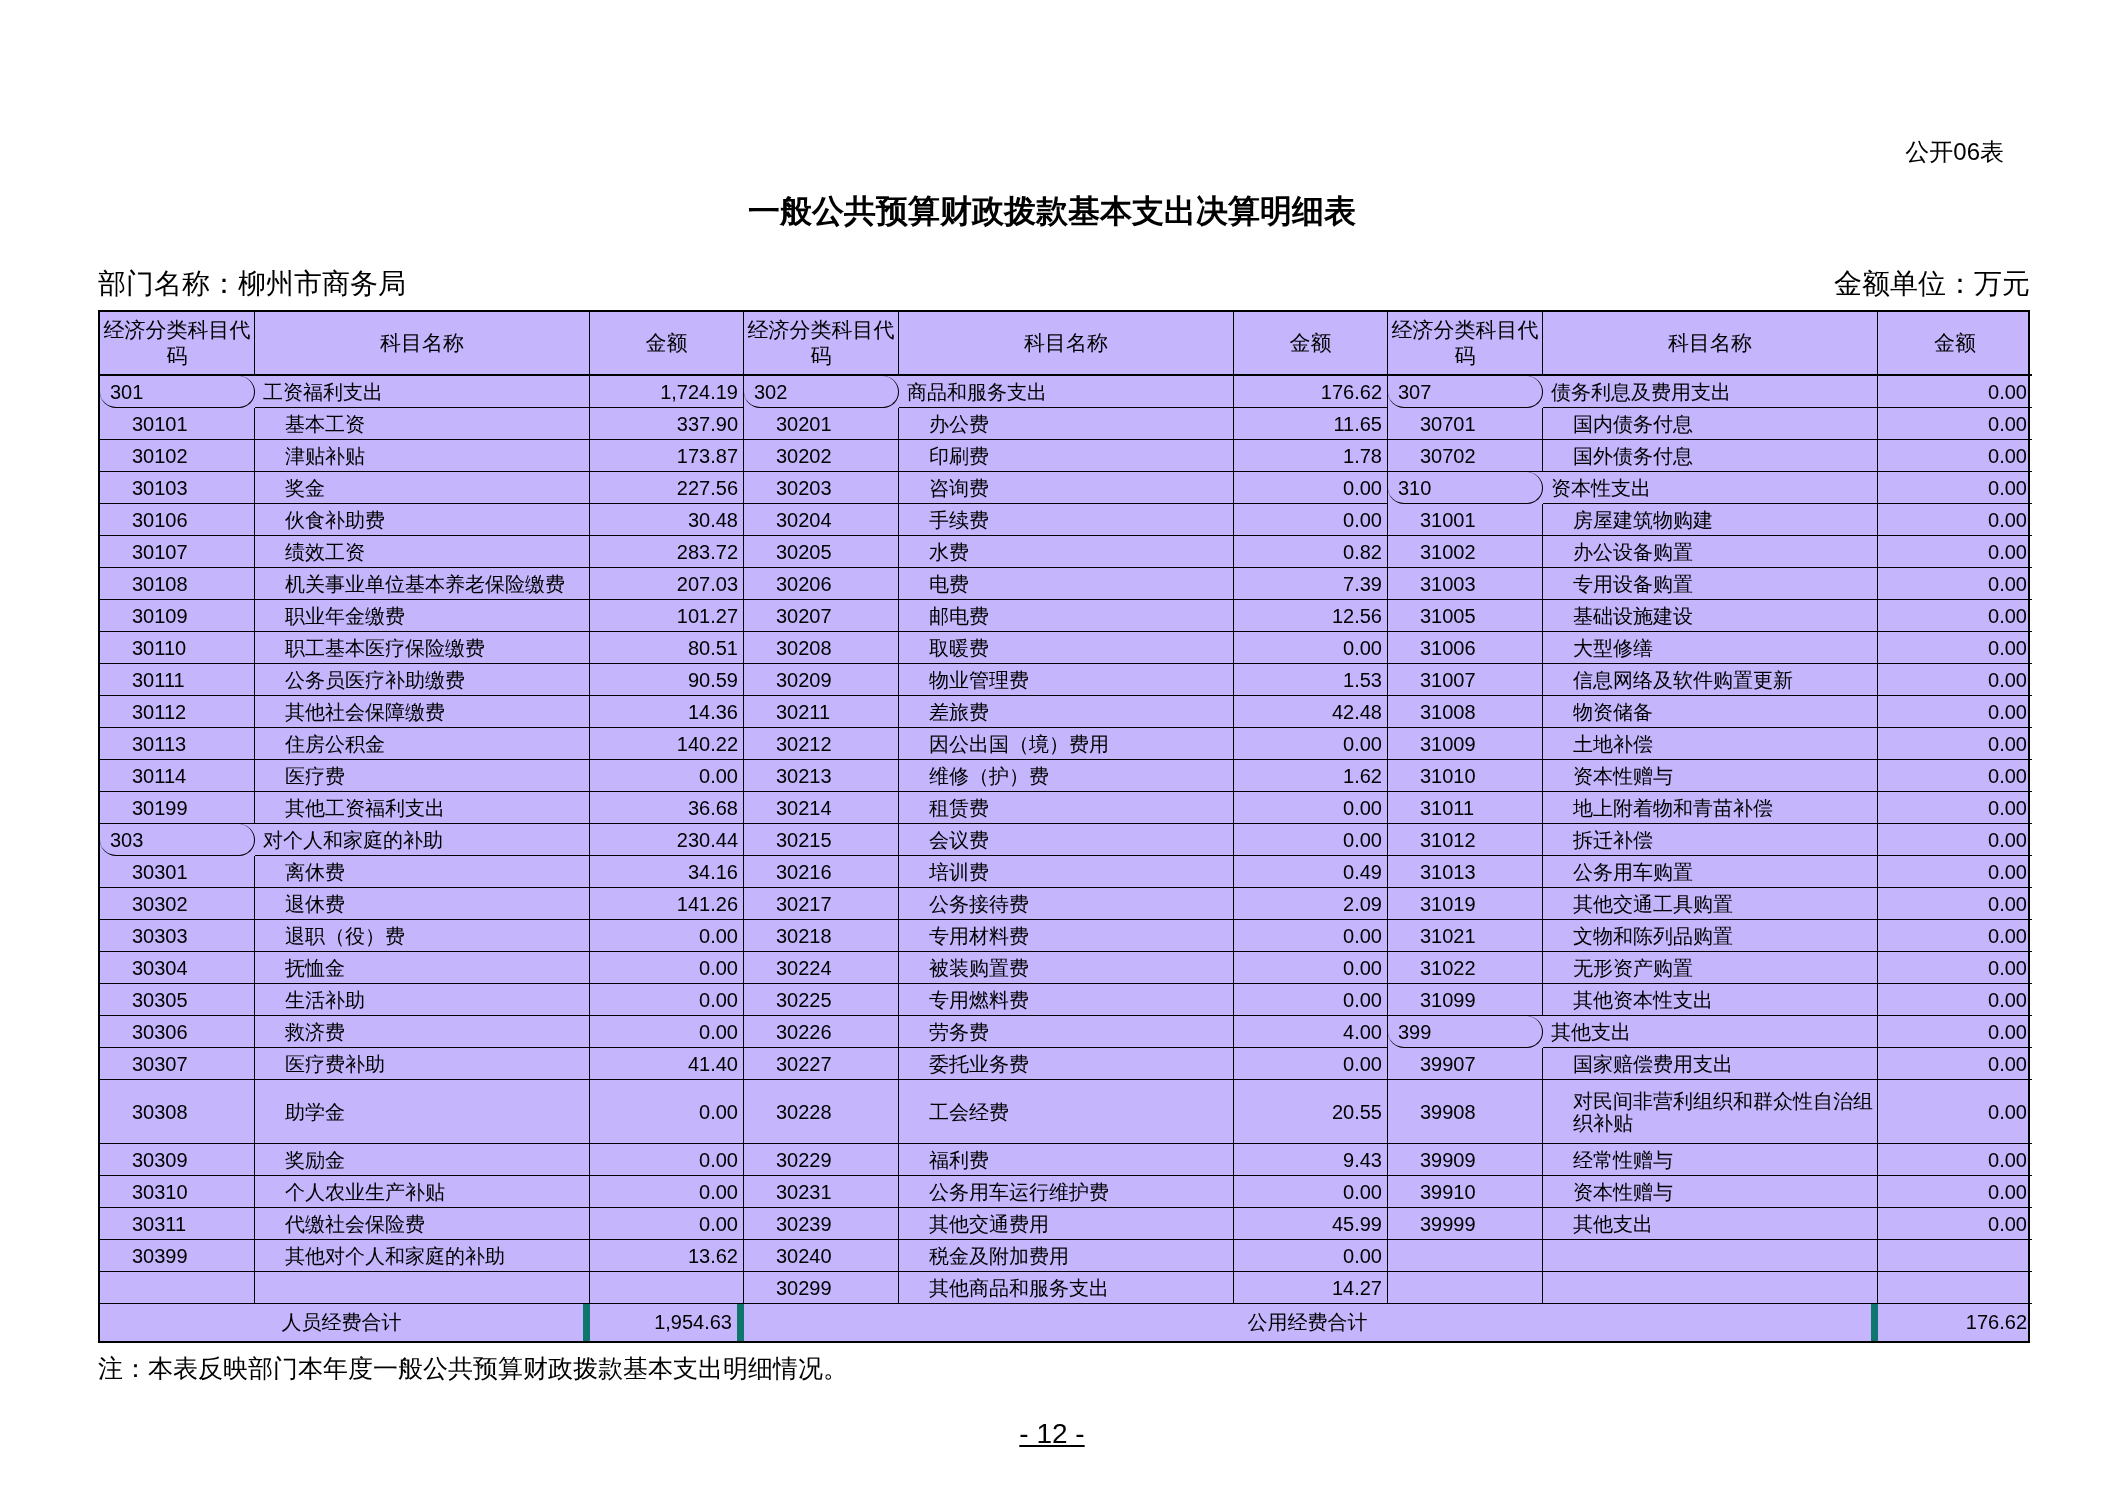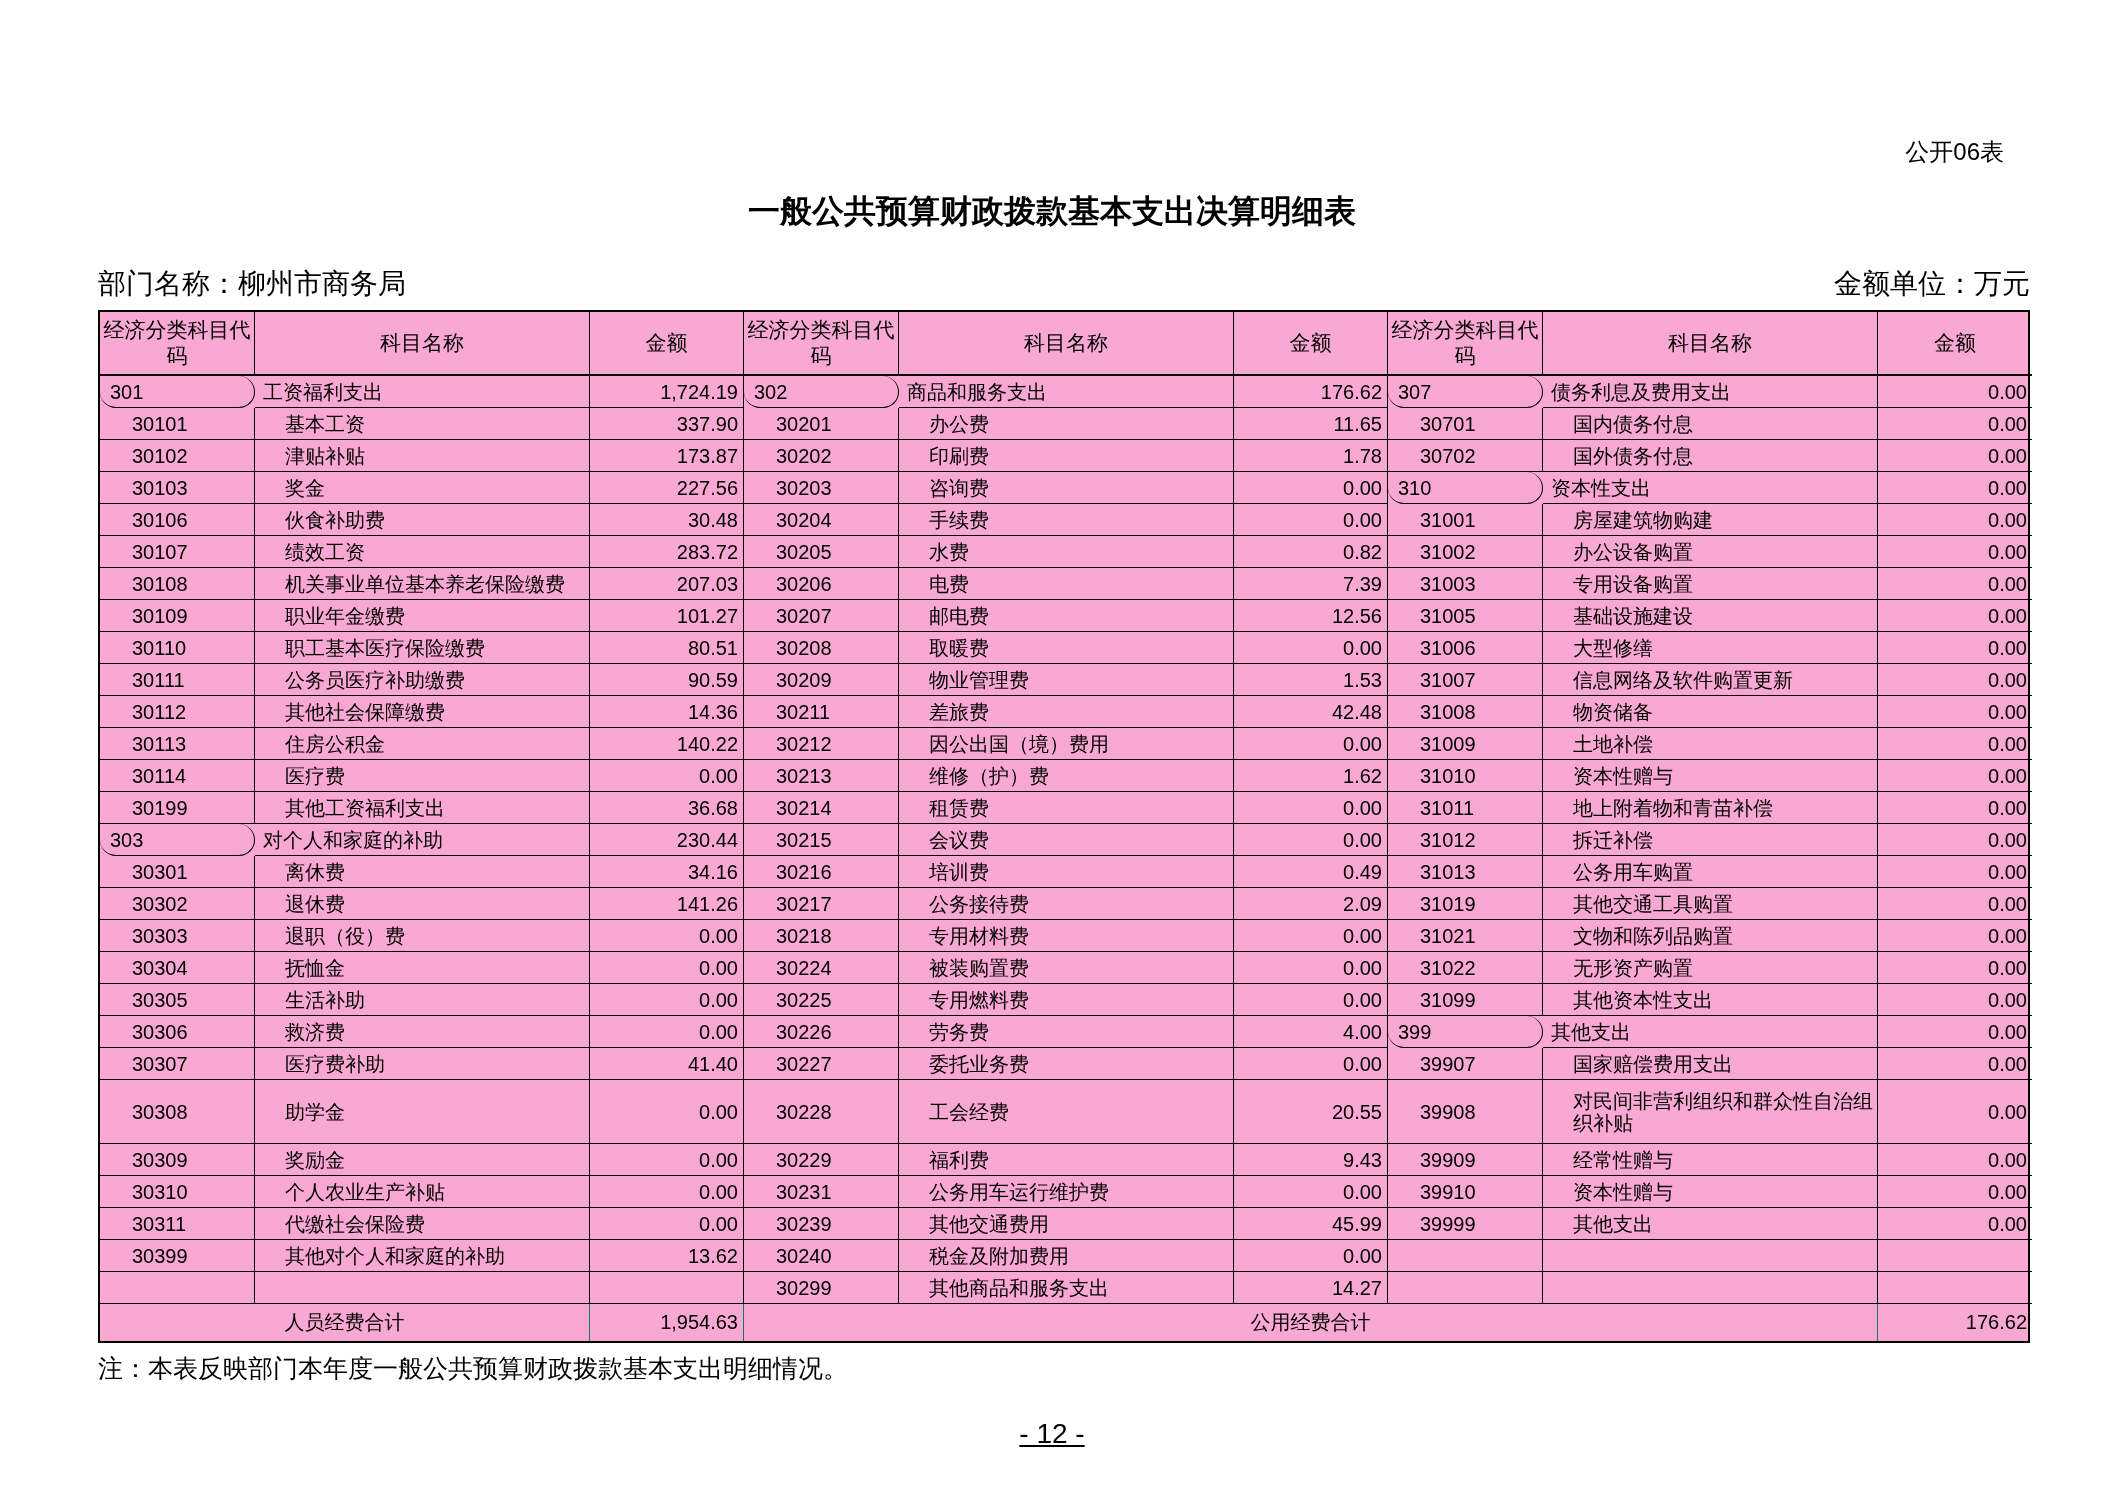--- a/index.html
+++ b/index.html
@@ -17,21 +17,21 @@
   .title {
     position:absolute; top:190px; left:0; width:100%;
     text-align:center; font-size:32px; font-weight:700;
   }
   .meta-line { position:absolute; top:265px; left:98px; width:1932px; height:36px; }
   .dept { position:absolute; left:0; top:0; font-size:28px; }
   .unit { position:absolute; right:0; top:0; font-size:28px; }
 
   .tablewrap {
     position:absolute; left:98px; top:310px; width:1932px;
-    border:2px solid #000; background:#f9a8d4;
+    border:2px solid #000; background:#c4b5fd;
   }
   .headerrow, .gridbody, .summaryrow { display:grid; width:100%; }
   .headerrow, .gridbody {
     grid-template-columns:155px 335px 154px 155px 335px 154px 155px 335px 154px;
   }
   .summaryrow { grid-template-columns:490px 154px 1134px 154px; }
 
   .hcell {
     height:64px; border-right:1px solid #000; border-bottom:2px solid #000;
     display:flex; align-items:center; justify-content:center; text-align:center;
@@ -47,21 +47,21 @@
   .cell.tall { height:64px; }
   .gridbody .cell:nth-child(9n) { border-right:0; }
   .cell.code.lvl1 { padding-left:10px;border-radius:16px; }
   .cell.code.lvl2 { padding-left:32px; }
   .cell.name.lvl1 { padding-left:8px; }
   .cell.name.lvl2 { padding-left:30px; }
   .cell.name { flex-wrap:wrap; align-content:center; padding-right:4px; }
   .cell.amount { justify-content:flex-end; padding-right:5px; }
 
   .scell {
-    height:37px; border-right:1px solid #0f766e;
+    height:37px; border-right:7px solid #0f766e;
     display:flex; align-items:center; font-size:20px;
   }
   .scell.label { justify-content:center; text-align:center; }
   .scell.amount { justify-content:flex-end; padding-right:5px; }
   .summaryrow .scell:last-child { border-right:0; }
 
   .note { position:absolute; left:98px; top:1352px; font-size:25px; }
   .pageno { position:absolute; top:1418px; left:0; width:100%; text-align:center; font-size:28px;text-decoration:underline; }
 </style>
 </head>

